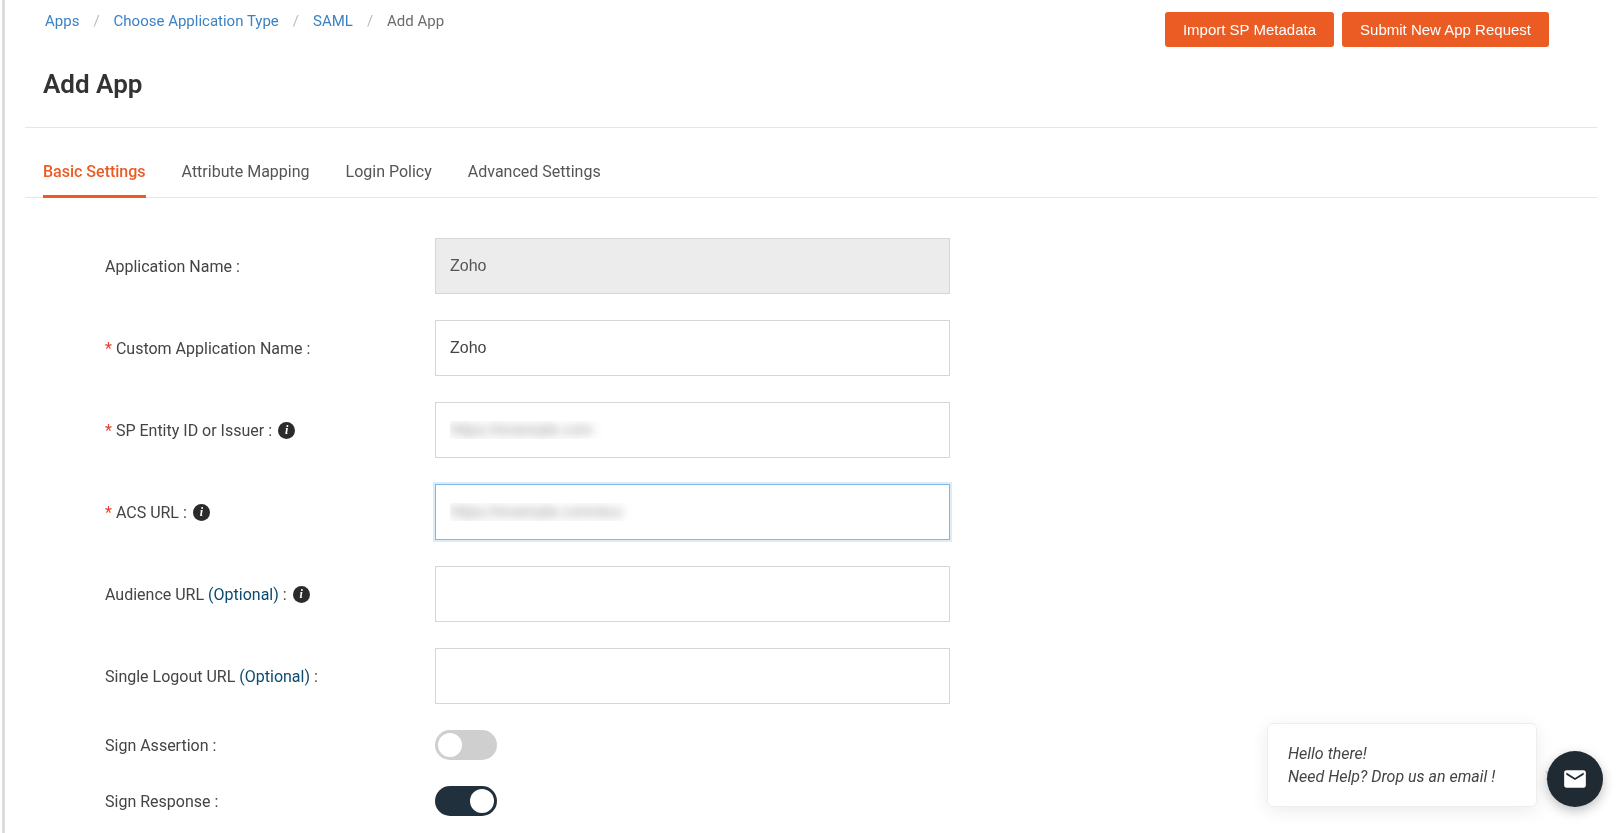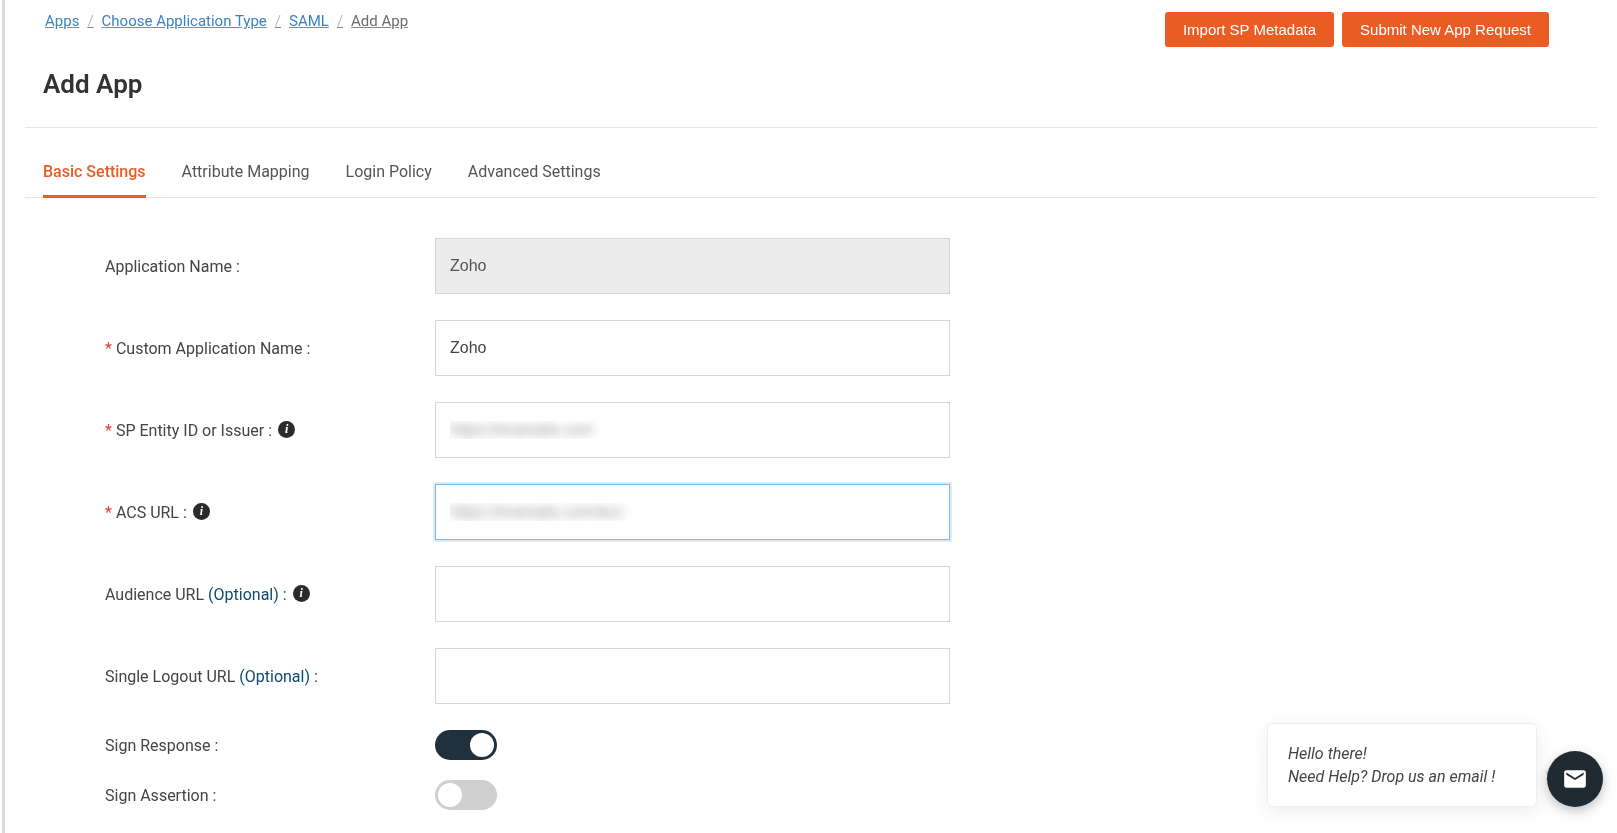--- a/index.html
+++ b/index.html
@@ -18,23 +18,22 @@
     display: flex;
     justify-content: space-between;
     align-items: flex-start;
     padding: 12px 0 0 20px;
   }
   .breadcrumb {
     font-size: 15px;
     color: #888;
     display: flex;
     align-items: center;
-    gap: 8px;
+    gap: 14px;
     flex-wrap: wrap;
-    text-decoration: underline;
   }
   .breadcrumb a {
     color: #3b82c4;
     text-decoration: none;
     cursor: pointer;
   }
   .breadcrumb .sep { color: #bbb; }
   .breadcrumb .current { color: #6b6b6b; }
   .top-buttons {
     display: flex;
@@ -87,21 +86,21 @@
   .form-row {
     display: flex;
     align-items: center;
     margin-bottom: 26px;
   }
   .form-label {
     width: 330px;
     font-size: 16px;
     color: #444;
     display: flex;
-    align-items: flex-start;
+    align-items: center;
     gap: 4px;
   }
   .form-label .req { color: #e4402f; }
   .form-label .opt { color: #0c4a6e; }
   .info-icon {
     display: inline-flex;
     align-items: center;
     justify-content: center;
     width: 17px;
     height: 17px;
@@ -295,34 +294,34 @@
 
     <div class="form-row" style="margin-top:12px;">
       <label class="form-label">
         <span>Single Logout URL </span>
           <span class="opt">(Optional)</span>
           <span> :</span>
       </label>
       <input class="form-input" value="" style="">
     </div>
 
-    <div class="form-row" style="margin-bottom:20px;">
-      <label class="form-label">
-        <span>Sign Response :</span>
-      </label>
-      <div class="toggle on">
+    <div class="form-row">
+      <label class="form-label">
+        <span>Sign Assertion :</span>
+      </label>
+      <div class="toggle off">
           <div class="knob"></div>
         </div>
     </div>
 
-    <div class="form-row">
-      <label class="form-label">
-        <span>Sign Assertion :</span>
-      </label>
-      <div class="toggle off">
+    <div class="form-row" style="margin-bottom:20px;">
+      <label class="form-label">
+        <span>Sign Response :</span>
+      </label>
+      <div class="toggle on">
           <div class="knob"></div>
         </div>
     </div>
 
   </div>
 
   <div class="footer-btns">
     <span class="highlight-box">
       <button class="btn-save">Save</button>
     </span>

